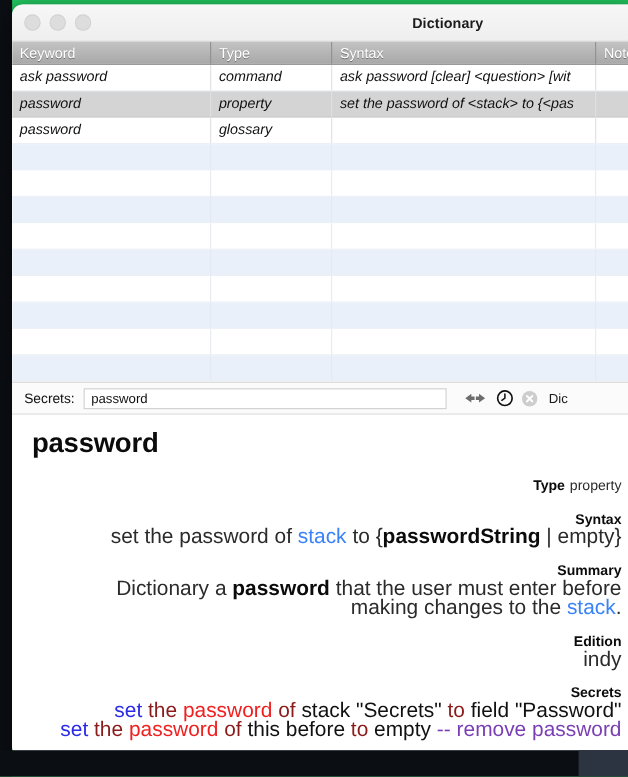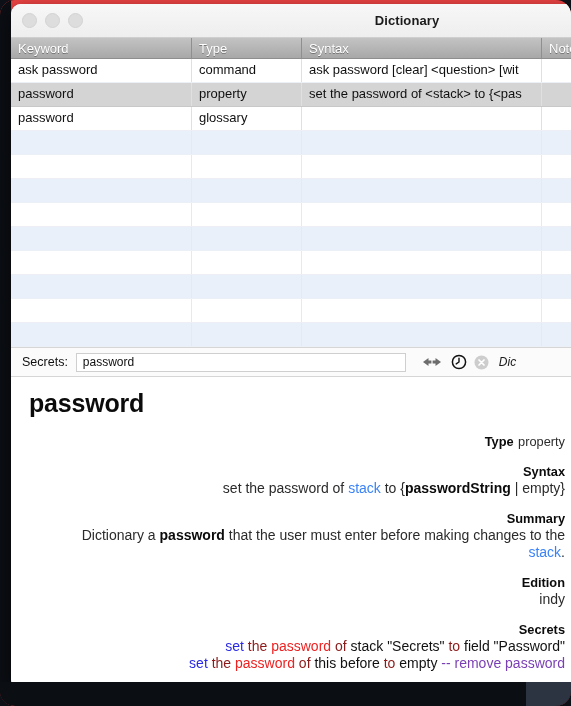--- a/index.html
+++ b/index.html
@@ -9,23 +9,22 @@
     height: 706px;
     overflow: hidden;
     background: #0d1117;
     font-family: "Liberation Sans", sans-serif;
   }
 
   #root {
     position: relative;
     width: 571px;
     height: 706px;
-    background: #ef4444;
-    overflow: hidden;
-    border-radius: 15px;
+    background: #22c55e;
+    overflow: hidden;
   }
 
   
   .desktop-left {
     position: absolute;
     left: 0; top: 0;
     width: 11px; height: 706px;
     background: #0b0e13;
   }
   .desktop-bottom {
@@ -133,21 +132,21 @@
   .td {
     font-size: 13px;
     color: #101010;
     padding: 3px 0 0 7px;
     box-sizing: border-box;
     border-right: 1px solid #e6e9ef;
     overflow: hidden;
     white-space: nowrap;
   }
   .tr.selected .td { border-right: 1px solid #cfcfcf; }
-  .tr.filled .td { border-right: 1px solid #e0e0e0; }
+  .tr.filled .td { border-right: 1px solid #e0e0e0; font-style: italic; }
 
   
   .searchbar {
     flex: 0 0 28px;
     display: flex;
     align-items: center;
     background: #fbfbfb;
     border-top: 1px solid #d6d6d6;
     border-bottom: 1px solid #d6d6d6;
     padding-left: 11px;
@@ -164,21 +163,20 @@
     color: #101010;
     padding: 0 6px;
     font-family: "Liberation Sans", sans-serif;
     outline: none;
   }
   .search-icons {
     display: flex;
     align-items: center;
     gap: 7px;
     margin-left: 6px;
-    font-style: italic;
   }
   .icon-btn { display: flex; align-items: center; }
   .dic-label {
     font-size: 12px;
     color: #1a1a1a;
     margin-left: 3px;
     white-space: nowrap;
   }
 
   
@@ -198,21 +196,21 @@
     margin: 0 0 14px 0;
   }
   .field { margin-bottom: 14px; text-align: right; }
   .field-head {
     font-size: 12.8px;
     font-weight: bold;
     color: #0b0b0b;
   }
   .field-inline { font-size: 12.8px; color: #2b2b2b; font-weight: normal; }
   .field-body {
-    font-size: 14px;
+    font-size: 19px;
     color: #2b2b2b;
     padding-left: 20px;
     line-height: 17px;
     margin-top: 1px;
   }
   .lnk  { color: #3a82f7; }
   .bold { font-weight: bold; color: #0b0b0b; }
 
   
   .c-kw   { color: #2a2ae6; }

